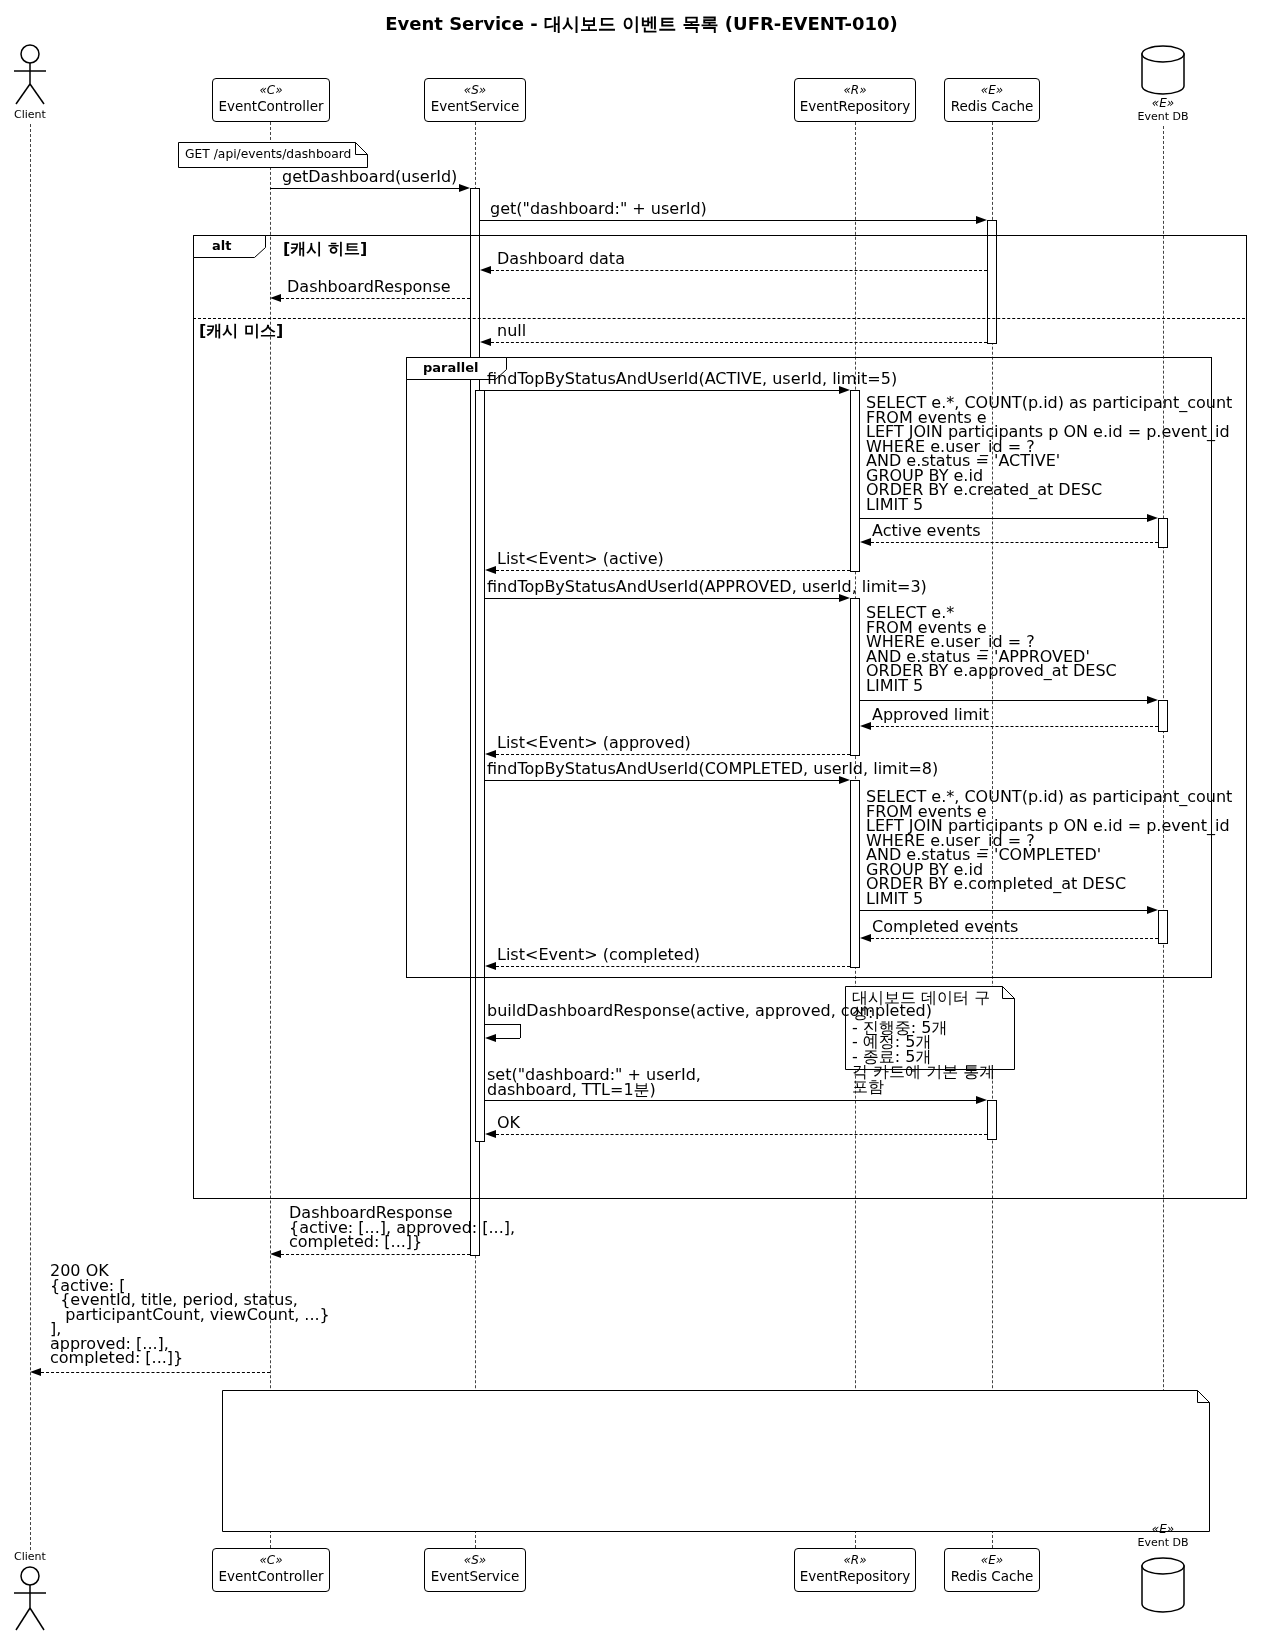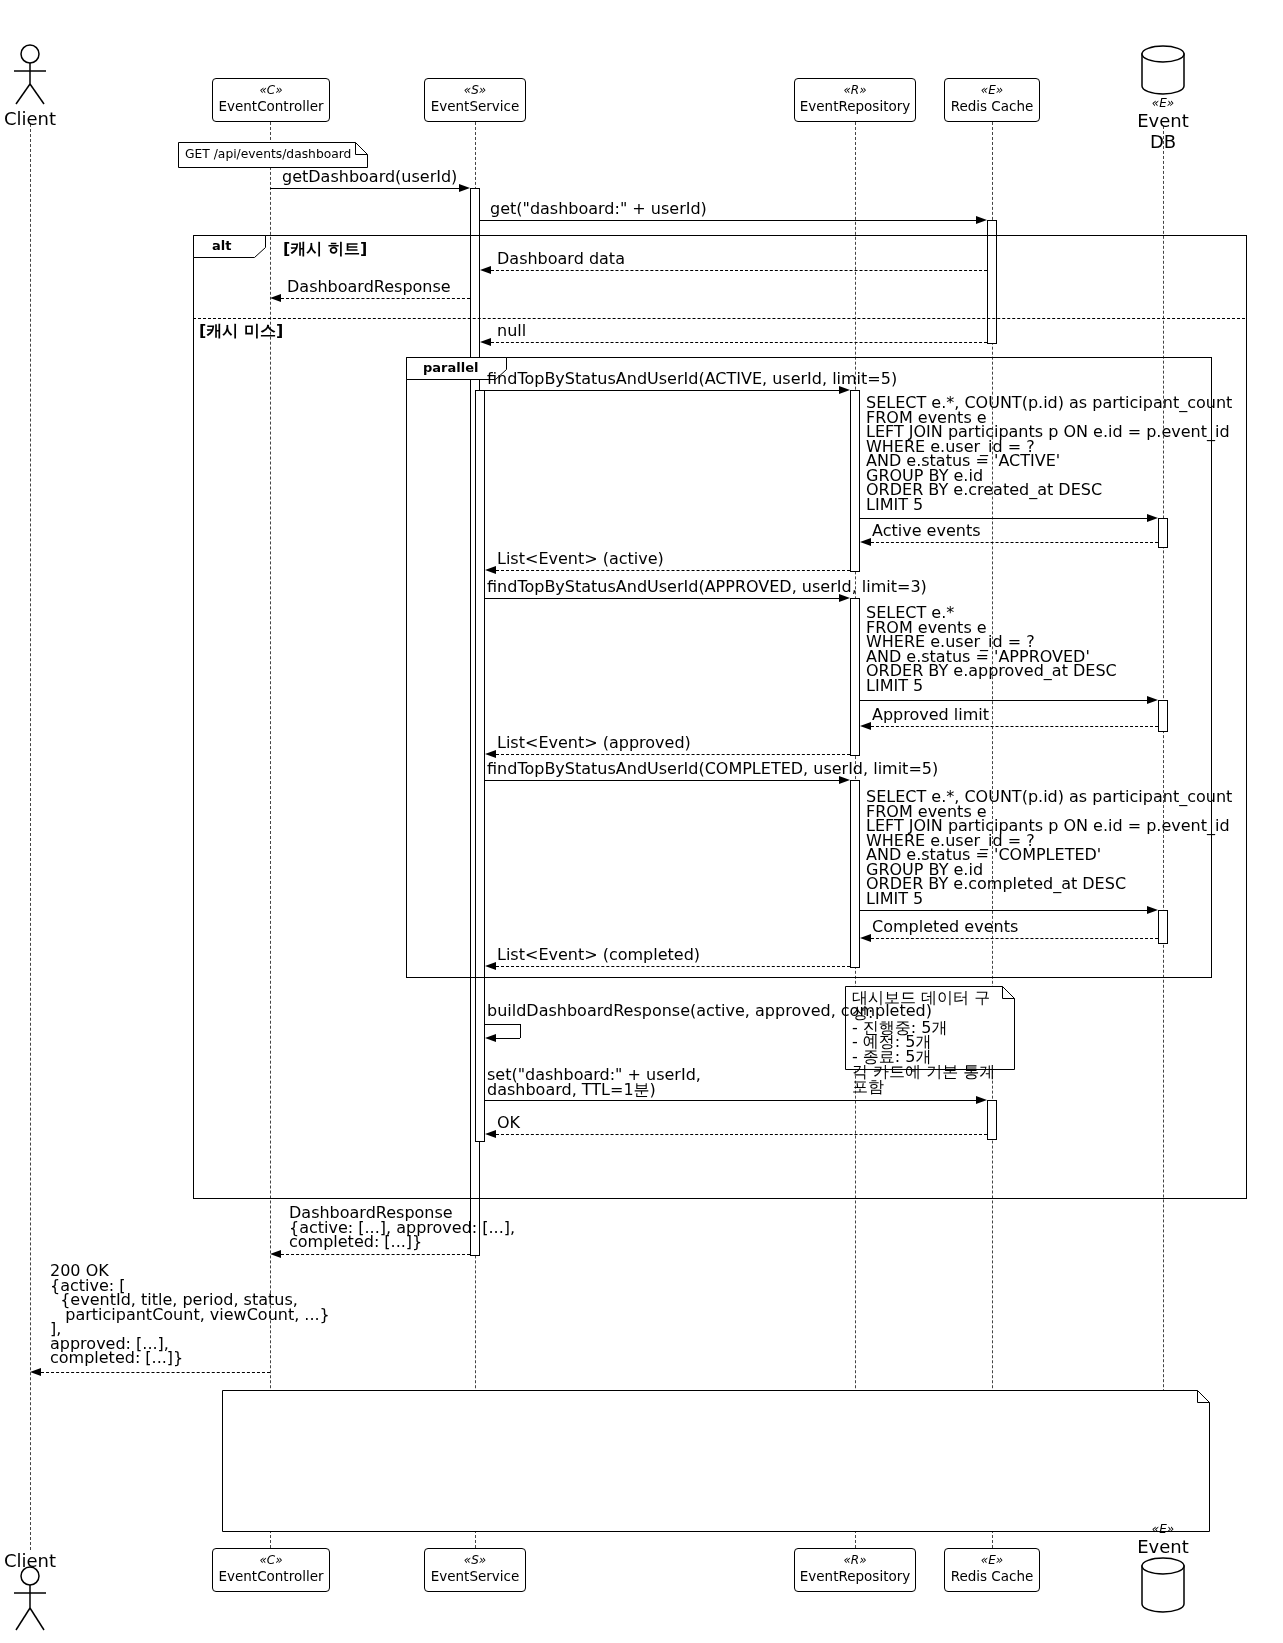--- a/index.html
+++ b/index.html
@@ -6,40 +6,41 @@
   .canvas{position:relative;width:1283px;height:1643px;background:#fff;
           font-family:"DejaVu Sans",sans-serif;color:#000;overflow:hidden;}
   .abs{position:absolute;}
   .title{position:absolute;left:0;top:12px;width:100%;text-align:center;
          font-size:18px;font-weight:bold;}
   .lifeline{position:absolute;width:0;border-left:1px dashed #444;}
   .pbox{position:absolute;border:1.5px solid #000;border-radius:4px;background:#fff;
         text-align:center;padding-top:4px;box-sizing:border-box;}
   .stereo{font-style:italic;font-size:12px;line-height:15px;}
   .pname{font-size:13.5px;line-height:17px;}
-  .plabel{position:absolute;text-align:center;font-size:18px;}
+  .plabel{position:absolute;text-align:center;font-size:11px;}
   .act{position:absolute;width:8px;background:#fff;border:1px solid #000;}
   .frag{position:absolute;border:1px solid #000;background:transparent;}
   .frag-label{position:absolute;font-weight:bold;font-size:13px;line-height:20px;}
   .cond{position:absolute;font-weight:bold;font-size:16px;white-space:pre;}
   .msg{position:absolute;font-size:16px;line-height:14.5px;white-space:pre-wrap;}
   .line-s{position:absolute;height:0;border-top:1px solid #000;}
   .line-d{position:absolute;height:0;border-top:1px dashed #000;}
   .vline-s{position:absolute;width:0;border-left:1px solid #000;}
   .head-r{position:absolute;width:0;height:0;border-left:11px solid #000;
           border-top:4px solid transparent;border-bottom:4px solid transparent;}
   .head-l{position:absolute;width:0;height:0;border-right:11px solid #000;
           border-top:4px solid transparent;border-bottom:4px solid transparent;}
   .notetext{position:absolute;font-size:16px;line-height:14.8px;white-space:pre-wrap;}
 </style>
 </head>
 <body>
 
 <div class="canvas">
 
+  <div class="title">Event Service - 대시보드 이벤트 목록 (UFR-EVENT-010)</div>
 
   <div class="lifeline" style="left:30px;top:124px;height:1426px"></div>
   <div class="lifeline" style="left:270px;top:122px;height:1426px"></div>
   <div class="lifeline" style="left:475px;top:122px;height:1426px"></div>
   <div class="lifeline" style="left:855px;top:122px;height:1426px"></div>
   <div class="lifeline" style="left:992px;top:122px;height:1426px"></div>
   <div class="lifeline" style="left:1163px;top:126px;height:1396px"></div>
 
   <div class="act" style="left:470px;top:188px;height:1066px"></div>
   <div class="act" style="left:475px;top:390px;height:750px"></div>
@@ -124,21 +125,21 @@
   <div class="head-r" style="left:1147px;top:696px"></div>
 
   <div class="msg" style="left:872px;top:708px">Approved limit</div>
   <div class="head-l" style="left:860px;top:722px"></div>
   <div class="line-d" style="left:871px;top:726px;width:287px"></div>
 
   <div class="msg" style="left:497px;top:736px">List&lt;Event&gt; (approved)</div>
   <div class="head-l" style="left:485px;top:750px"></div>
   <div class="line-d" style="left:496px;top:754px;width:354px"></div>
 
-  <div class="msg" style="left:487px;top:762px">findTopByStatusAndUserId(COMPLETED, userId, limit=5)</div>
+  <div class="msg" style="left:487px;top:762px">findTopByStatusAndUserId(COMPLETED, userId, limit=8)</div>
   <div class="line-s" style="left:485px;top:780px;width:355px"></div>
   <div class="head-r" style="left:839px;top:776px"></div>
 
   <div class="msg" style="left:866px;top:790px">SELECT e.*, COUNT(p.id) as participant_count
 FROM events e
 LEFT JOIN participants p ON e.id = p.event_id
 WHERE e.user_id = ?
 AND e.status = 'COMPLETED'
 GROUP BY e.id
 ORDER BY e.completed_at DESC

